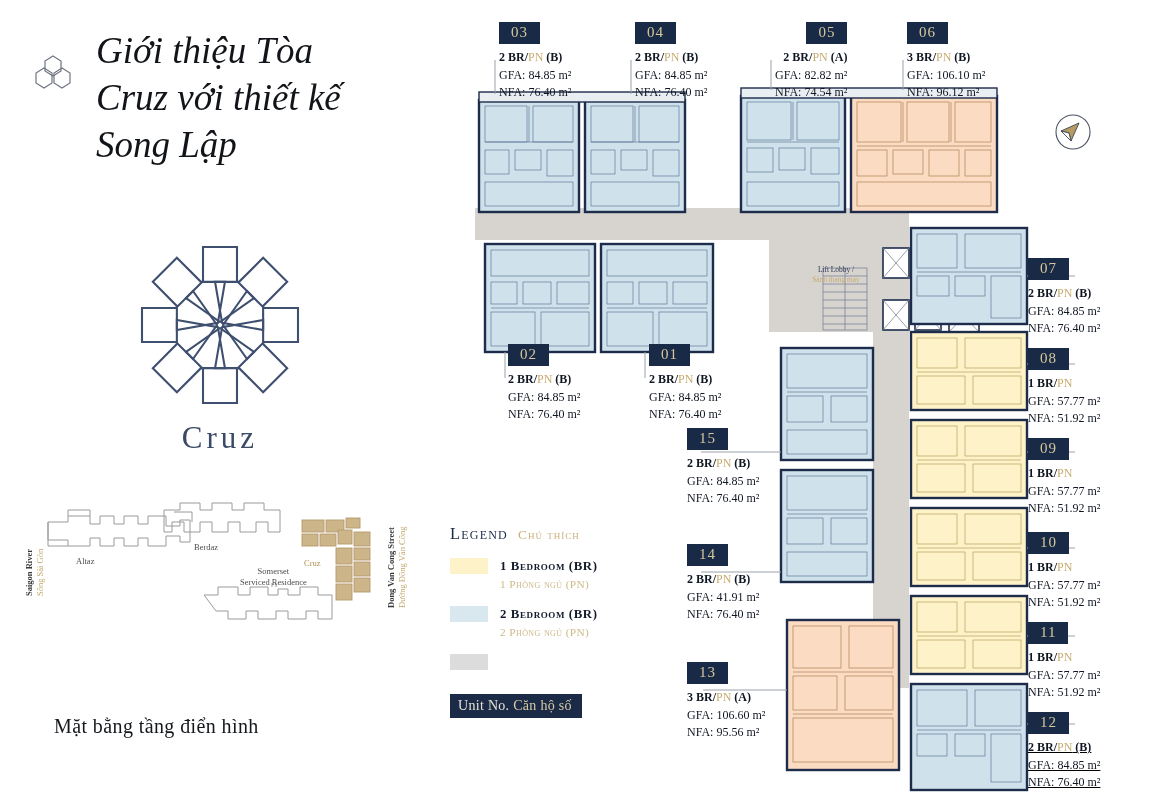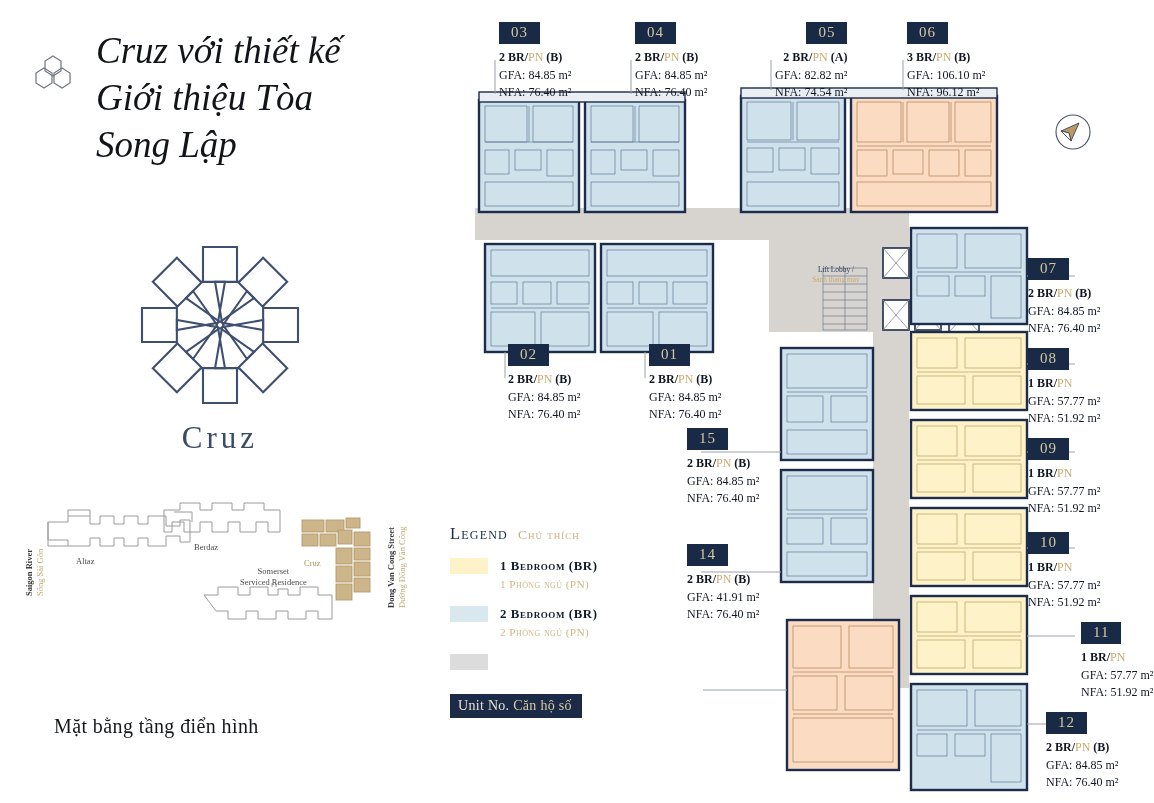--- a/index.html
+++ b/index.html
@@ -110,22 +110,22 @@
     <svg viewBox="0 0 46 48" width="46" height="48">
       <g fill="none" stroke="#6f7480" stroke-width="1.2">
         <polygon points="23,6 31,11 31,21 23,26 15,21 15,11"></polygon>
         <polygon points="14,18 22,23 22,33 14,38 6,33 6,23"></polygon>
         <polygon points="32,18 40,23 40,33 32,38 24,33 24,23"></polygon>
       </g>
     </svg>
   </div>
 
   <div class="headline">
+    <div>Giới thiệu Tòa</div>
     <div>Cruz với thiết kế</div>
-    <div>Giới thiệu Tòa</div>
     <div>Song Lập</div>
   </div>
 
   <div class="cruz-logo-wrap">
     <svg viewBox="0 0 200 170" width="200" height="170">
       <g fill="none" stroke="#3f4f70" stroke-width="2.1" stroke-linejoin="miter">
         <g transform="translate(100,85)">
           <g>
             <path d="M -17,-78 L 17,-78 L 17,-44 L 34,-27 L 0,-3 L -34,-27 L -17,-44 Z"></path>
           </g>
@@ -563,38 +563,46 @@
 
     <div class="callout" style="left:565px; top:532px;">
       <span class="tag">10</span>
       <div class="meta">
         <div><span class="t">1 BR/</span><span class="pn">PN</span><span class="t"></span></div>
         <div>GFA: 57.77 m²</div>
         <div>NFA: 51.92 m²</div>
       </div>
     </div>
 
-    <div class="callout" style="left:590px; top:622px;padding-left:28px;">
+    <div class="callout" style="left:565px; top:622px;">
       <span class="tag">11</span>
       <div class="meta">
         <div><span class="t">1 BR/</span><span class="pn">PN</span><span class="t"></span></div>
         <div>GFA: 57.77 m²</div>
         <div>NFA: 51.92 m²</div>
       </div>
     </div>
 
-    <div class="callout" style="left:583px; top:712px;">
+    <div class="callout" style="left:565px; top:712px;text-decoration:underline;">
       <span class="tag">12</span>
       <div class="meta">
         <div><span class="t">2 BR/</span><span class="pn">PN</span><span class="t"> (B)</span></div>
         <div>GFA: 84.85 m²</div>
         <div>NFA: 76.40 m²</div>
       </div>
     </div>
 
+    <div class="callout" style="left:224px; top:662px;">
+      <span class="tag">13</span>
+      <div class="meta">
+        <div><span class="t">3 BR/</span><span class="pn">PN</span><span class="t"> (A)</span></div>
+        <div>GFA: 106.60 m²</div>
+        <div>NFA: 95.56 m²</div>
+      </div>
+    </div>
 
     <div class="callout" style="left:224px; top:544px;">
       <span class="tag">14</span>
       <div class="meta">
         <div><span class="t">2 BR/</span><span class="pn">PN</span><span class="t"> (B)</span></div>
         <div>GFA: 41.91 m²</div>
         <div>NFA: 76.40 m²</div>
       </div>
     </div>
 

